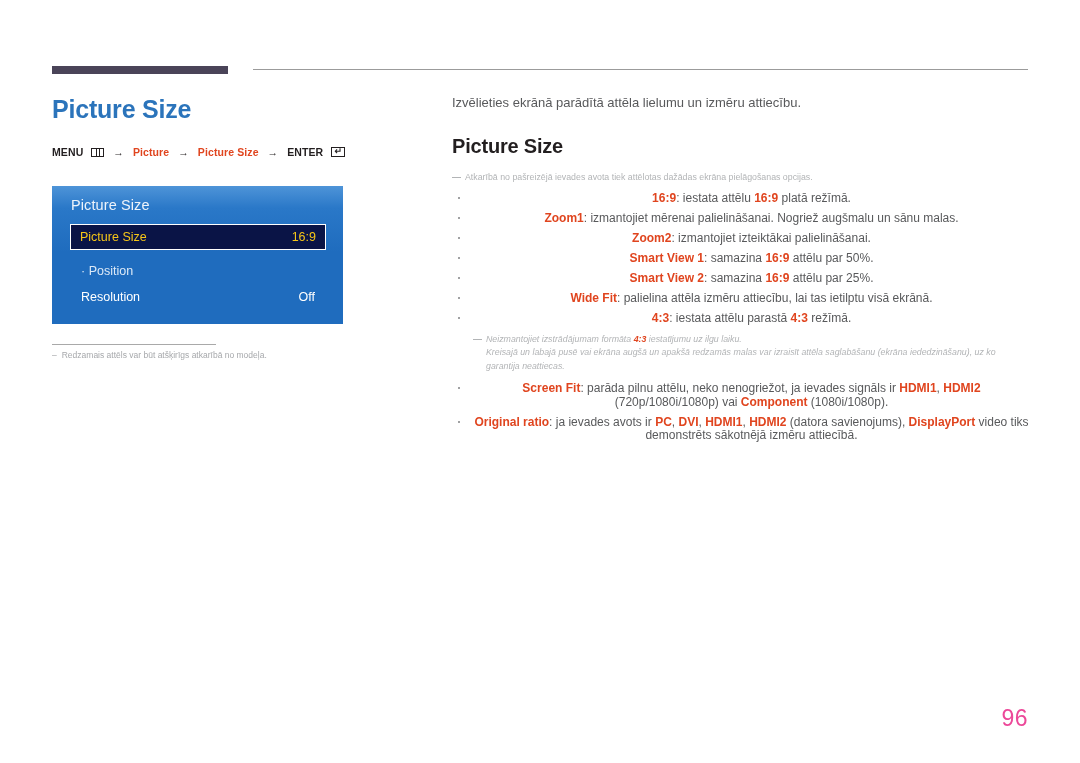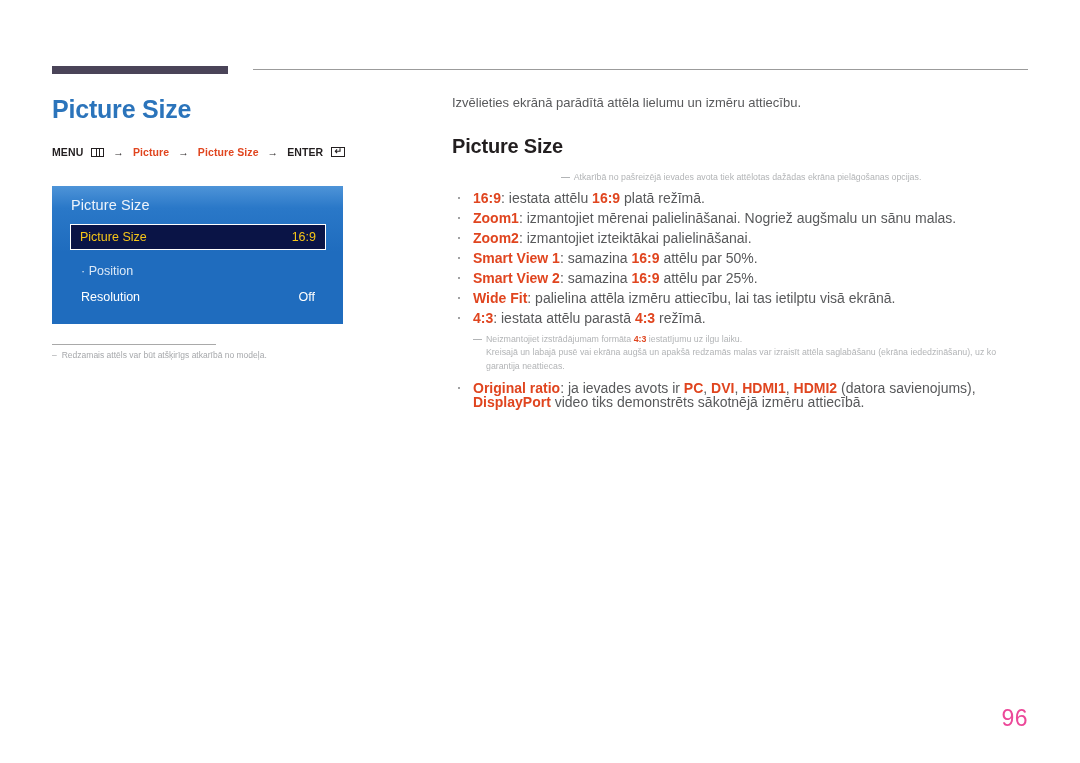--- a/index.html
+++ b/index.html
@@ -184,59 +184,60 @@
     letter-spacing: -0.2px;
   }
   .note-line {
     margin-top: 13px;
     font-size: 8.8px;
     color: #b2b4b6;
     line-height: 13px;
     display: flex;
     gap: 4px;
     align-items: flex-start;
-    justify-content: center;
   }
   .note-dash {
     display: inline-block;
     width: 9px; height: 1px;
     background: #b2b4b6;
     margin-top: 6px;
     flex: 0 0 9px;
   }
 
   ul.bullets {
     list-style: none;
     margin: 8px 0 0 0;
     padding: 0;
   }
   ul.bullets > li {
     position: relative;
     padding-left: 21px;
-    font-size: 14px;
+    font-size: 12px;
     color: #58595b;
     line-height: 13.5px;
     margin-bottom: 6.5px;
+    text-align: center;
   }
   ul.bullets > li > .dot {
     position: absolute;
     left: 6px; top: 5px;
     width: 2.2px; height: 2.2px;
     background: #808285;
     border-radius: 50%;
   }
   .kw { color: #e0451f; font-weight: bold; }
 
   .subnote {
     margin: 7px 0 9px 21px;
     font-size: 8.8px;
     color: #b2b4b6;
     line-height: 13.5px;
     position: relative;
     padding-left: 13px;
+    font-style: italic;
   }
   .subnote .note-dash2 {
     position: absolute;
     left: 0; top: 6px;
     width: 9px; height: 1px;
     background: #b2b4b6;
   }
   .subnote .kw-faint { color: #e0451f; font-weight: bold; }
 
   
@@ -321,17 +322,18 @@
       <li><span class="dot"></span><span><span class="kw">4:3</span>: iestata attēlu parastā <span class="kw">4:3</span> režīmā.</span></li>
     </ul>
 
   <div class="subnote">
     <span class="note-dash2"></span>
     <span id="subnote1">Neizmantojiet izstrādājumam formāta <span class="kw-faint">4:3</span> iestatījumu uz ilgu laiku.</span><br>
     <span>Kreisajā un labajā pusē vai ekrāna augšā un apakšā redzamās malas var izraisīt attēla saglabāšanu (ekrāna iededzināšanu), uz ko garantija neattiecas.</span>
   </div>
 
   <ul class="bullets" id="bullets2">
+      <li><span class="dot"></span><span><span class="kw">Screen Fit</span>: parāda pilnu attēlu, neko nenogriežot, ja ievades signāls ir <span class="kw">HDMI1</span>, <span class="kw">HDMI2</span> (720p/1080i/1080p) vai <span class="kw">Component</span> (1080i/1080p).</span></li>
       <li><span class="dot"></span><span><span class="kw">Original ratio</span>: ja ievades avots ir <span class="kw">PC</span>, <span class="kw">DVI</span>, <span class="kw">HDMI1</span>, <span class="kw">HDMI2</span> (datora savienojums), <span class="kw">DisplayPort</span> video tiks demonstrēts sākotnējā izmēru attiecībā.</span></li>
     </ul>
 </div>
 
 <div class="page-num">96</div>
 
 </body></html>

